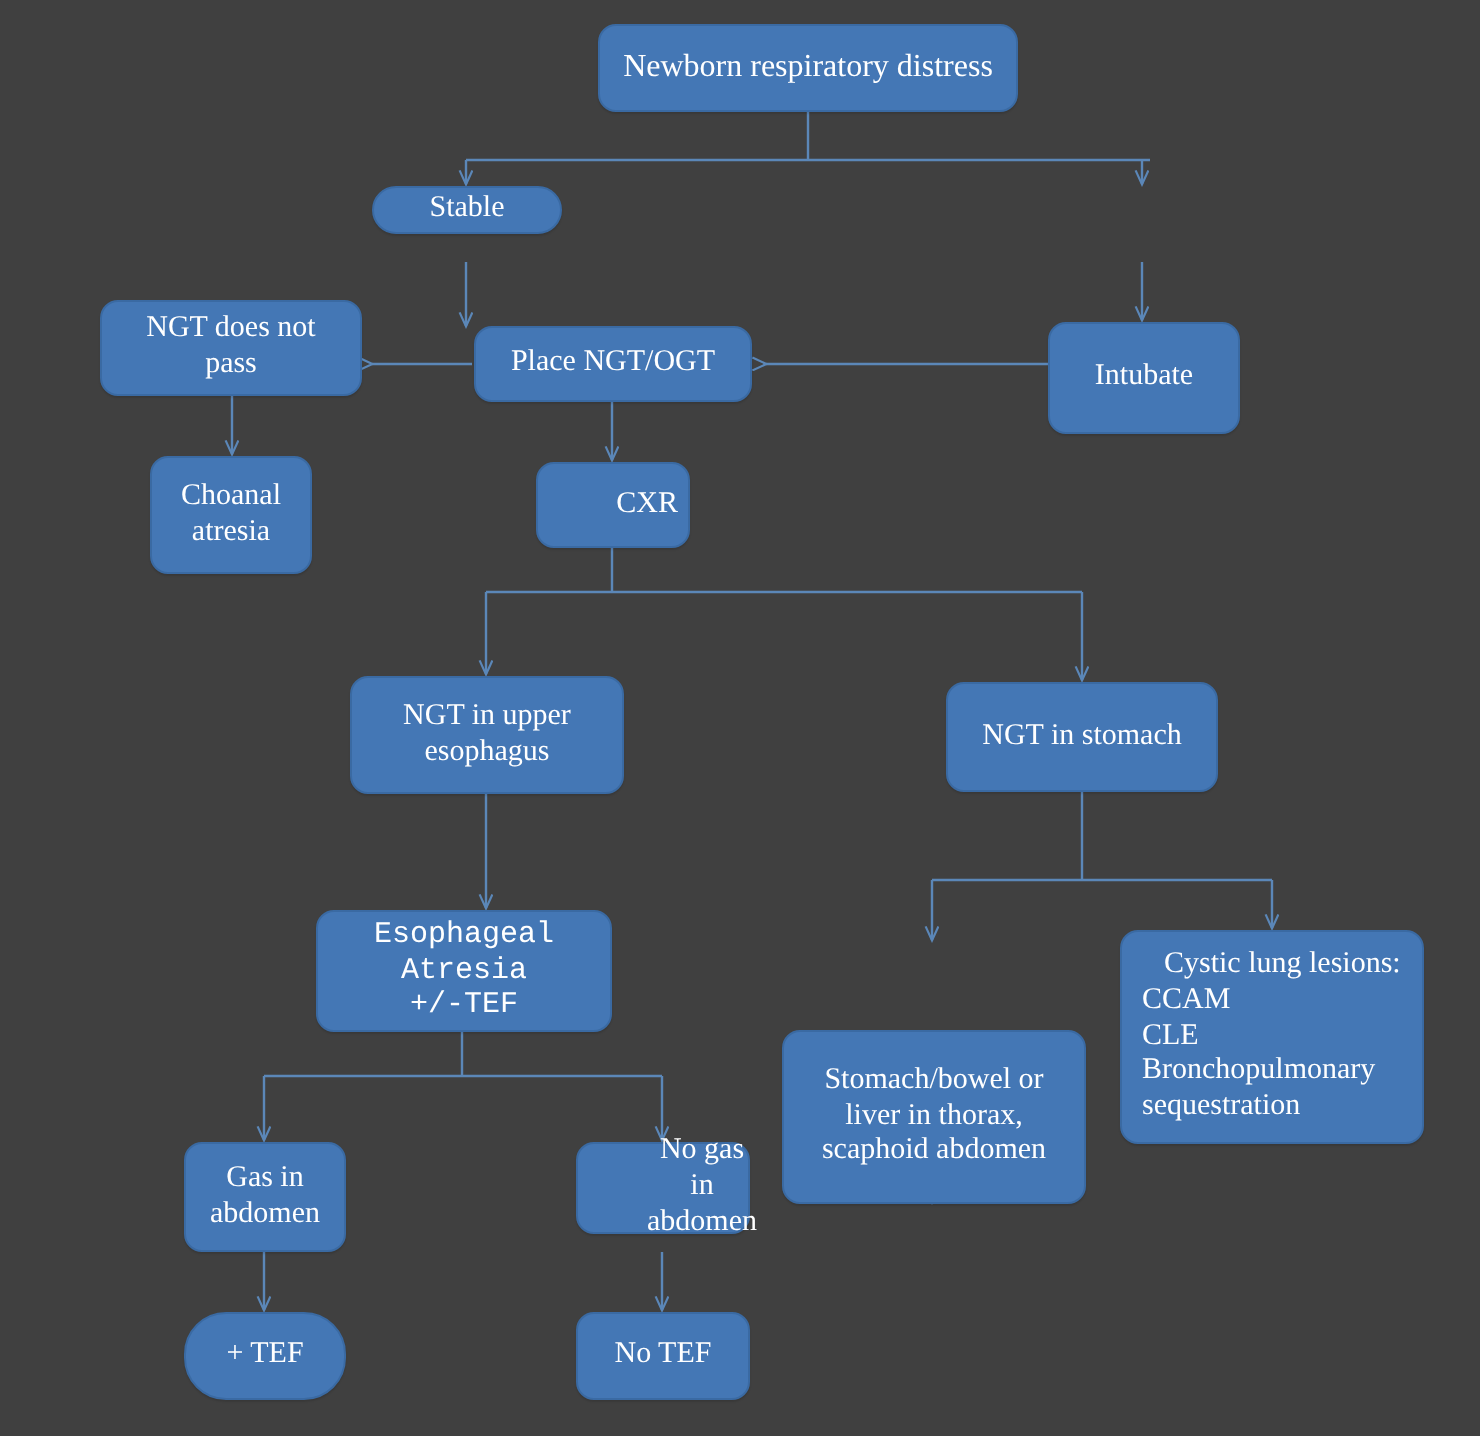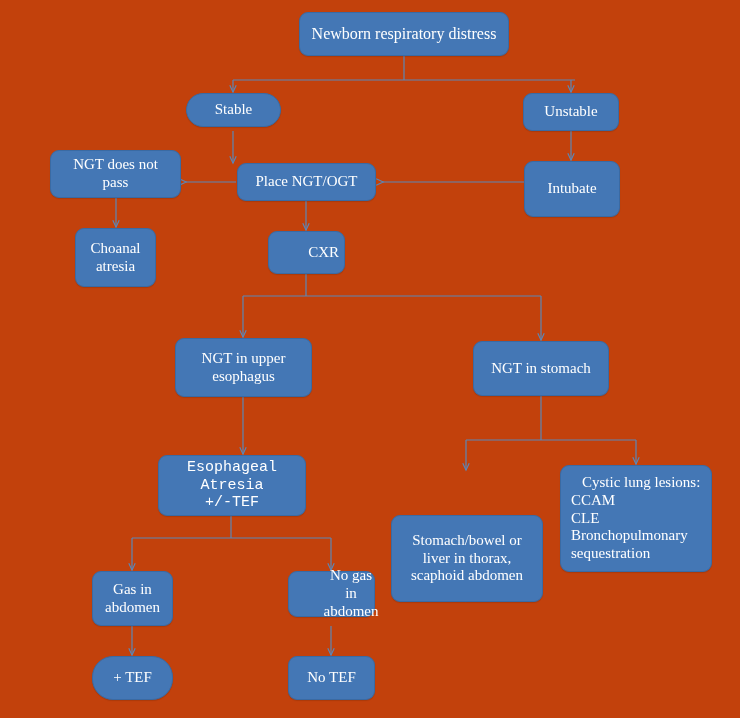--- a/index.html
+++ b/index.html
@@ -7,21 +7,21 @@
     padding: 0;
     background: #ffffff;
   }
   body {
     font-family: "Liberation Serif", "DejaVu Serif", serif;
   }
   #canvas {
     position: relative;
     width: 740px;
     height: 718px;
-    background: #c2410c;
+    background: #404040;
     overflow: hidden;
   }
   #edges {
     position: absolute;
     left: 0;
     top: 0;
     width: 740px;
     height: 718px;
     pointer-events: none;
   }
@@ -111,27 +111,24 @@
       <path d="M331,626 L331,655" marker-end="url(#ar)"></path>
 
       <path d="M466,558 L466,601" marker-end="url(#ar)"></path>
     </g>
   </svg>
 
   <div class="node root" style="left:299px; top:12px; width:210px; height:44px;">
     <span class="txt">Newborn respiratory distress</span>
   </div>
 
-  <div class="node" style="left:186px; top:93px; width:95px; height:34px;border-radius:19px;">
+  <div class="node" style="left:186px; top:93px; width:95px; height:24px;border-radius:19px;">
     <span class="txt">Stable</span>
   </div>
 
-  <div class="node" style="left:523px; top:93px; width:96px; height:38px;">
-    <span class="txt">Unstable</span>
-  </div>
 
   <div class="node" style="left:50px; top:150px; width:131px; height:48px;">
     <span class="txt">NGT does not
 pass</span>
   </div>
 
   <div class="node" style="left:237px; top:163px; width:139px; height:38px;">
     <span class="txt">Place NGT/OGT</span>
   </div>
 

